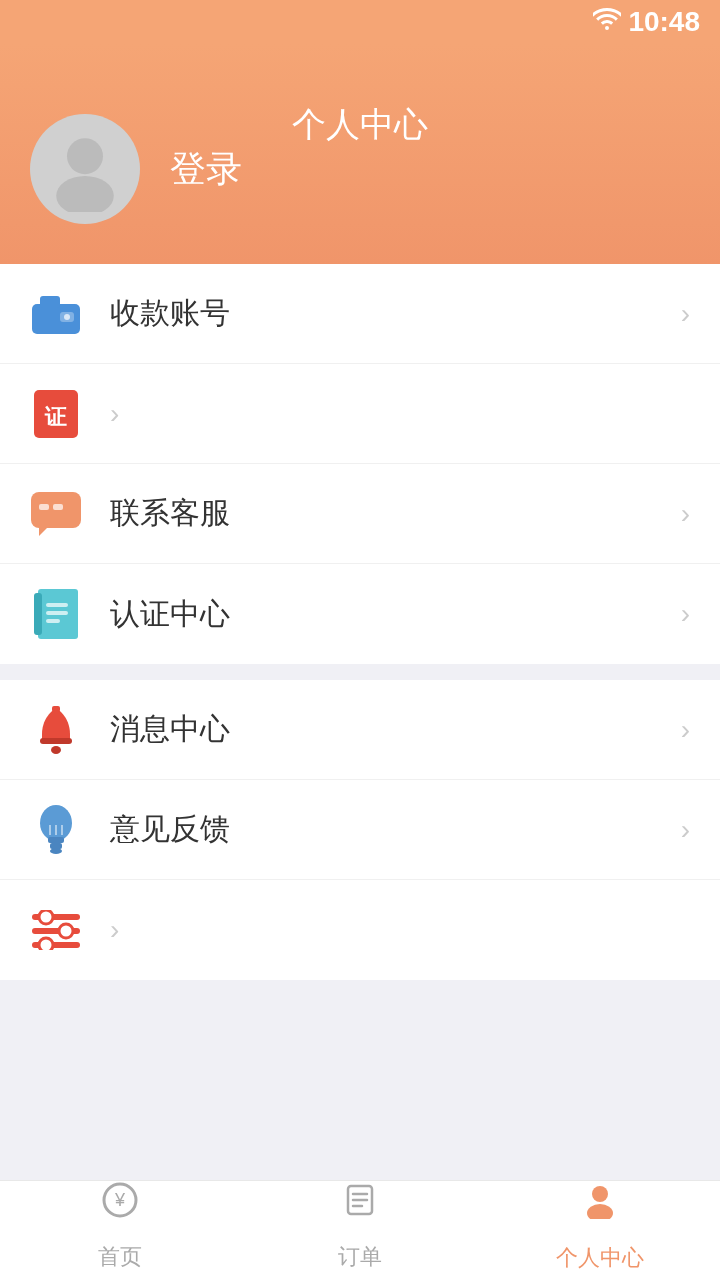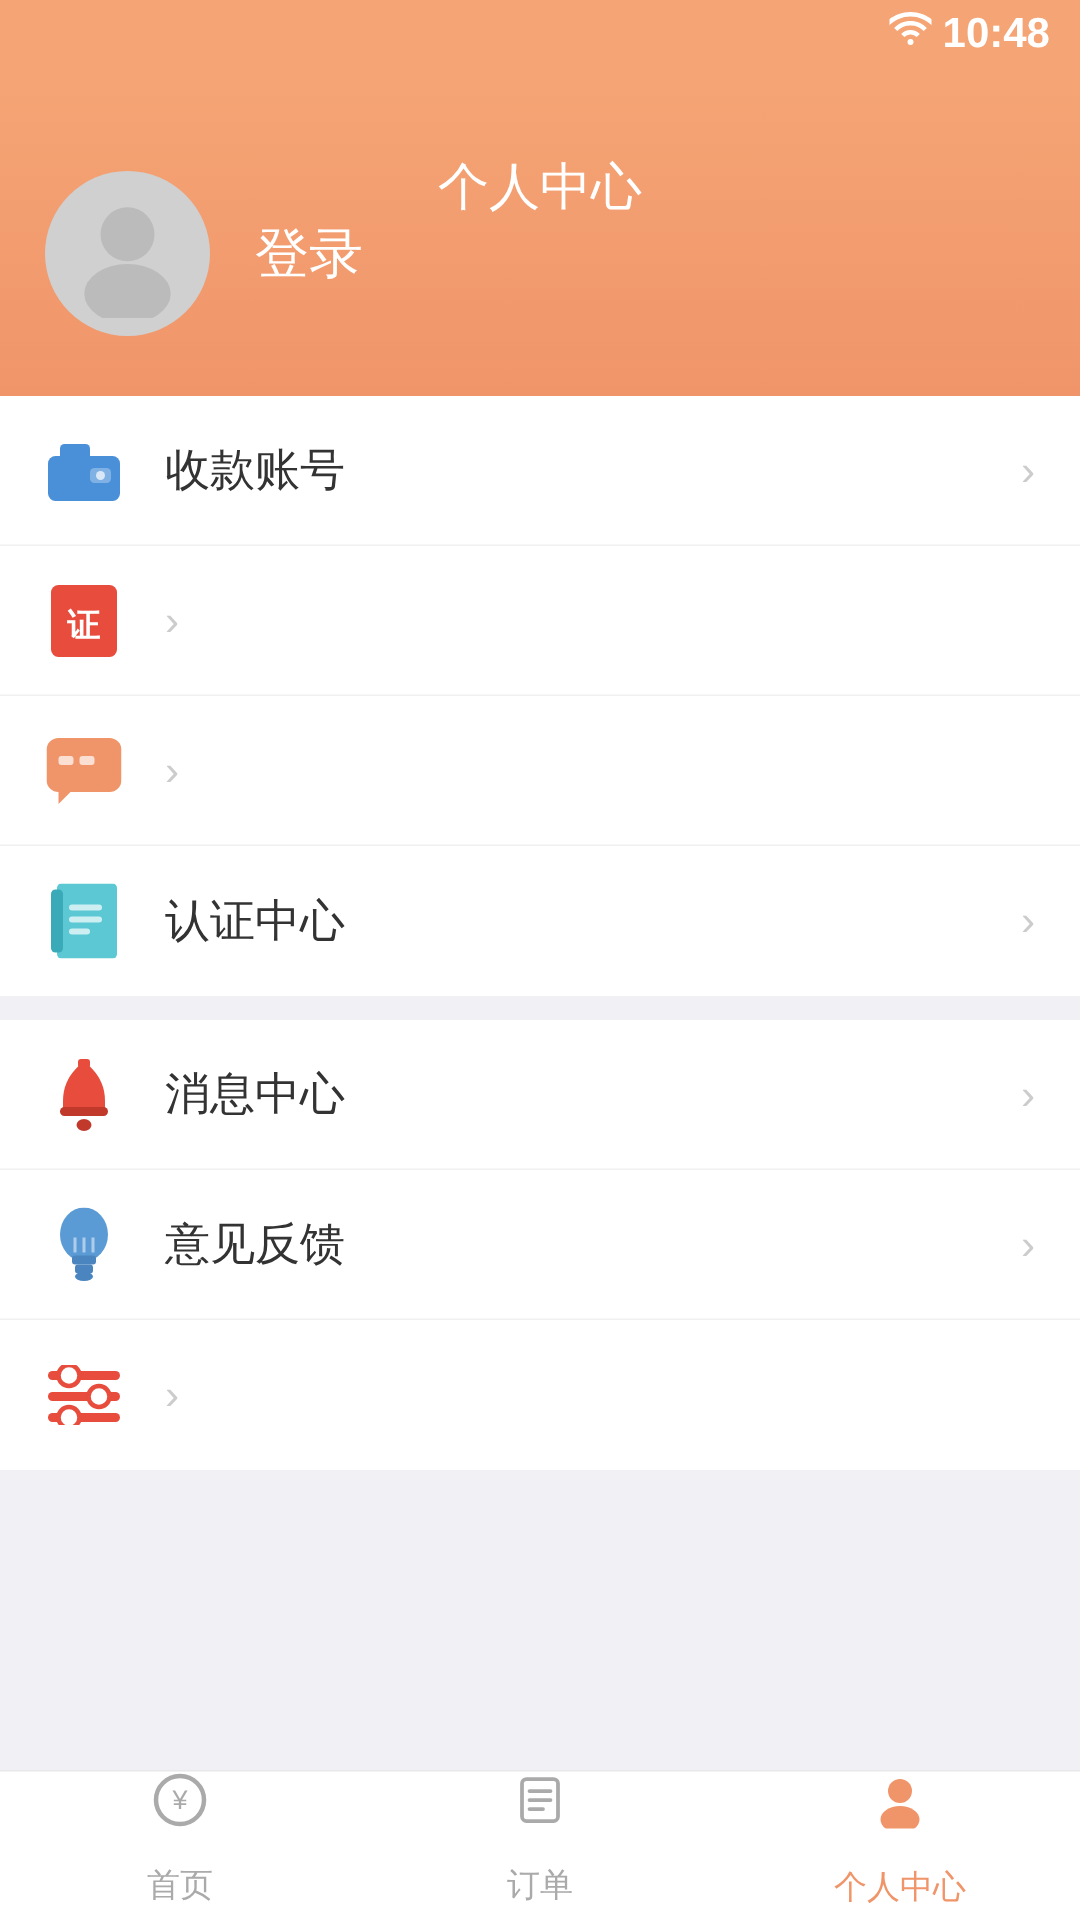--- a/index.html
+++ b/index.html
@@ -207,20 +207,21 @@
 
     <div class="menu-item">
       <div class="menu-icon">
         <svg width="50" height="44" viewBox="0 0 50 44" fill="none">
           <rect x="0" y="0" width="50" height="36" rx="8" fill="#f0956a"></rect>
           <rect x="8" y="12" width="10" height="6" rx="2" fill="white" opacity="0.7"></rect>
           <rect x="22" y="12" width="10" height="6" rx="2" fill="white" opacity="0.7"></rect>
           <polygon points="8,36 16,36 8,44" fill="#f0956a"></polygon>
         </svg>
       </div>
+      <span class="menu-label">联系客服</span>
       <span class="chevron">›</span>
     </div>
 
     <div class="menu-item">
       <div class="menu-icon">
         <svg width="44" height="50" viewBox="0 0 44 50" fill="none">
           <rect x="4" y="0" width="40" height="50" rx="3" fill="#5bc8d4"></rect>
           <rect x="0" y="4" width="8" height="42" rx="3" fill="#3aaab8"></rect>
           <rect x="12" y="14" width="22" height="4" rx="2" fill="white" opacity="0.7"></rect>
           <rect x="12" y="22" width="22" height="4" rx="2" fill="white" opacity="0.7"></rect>

